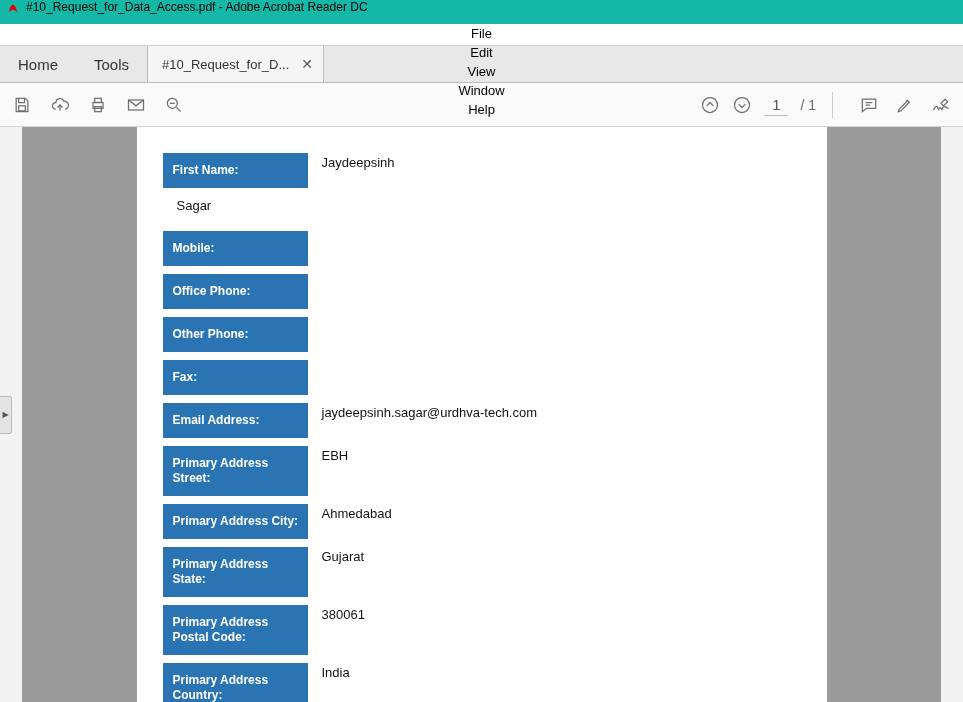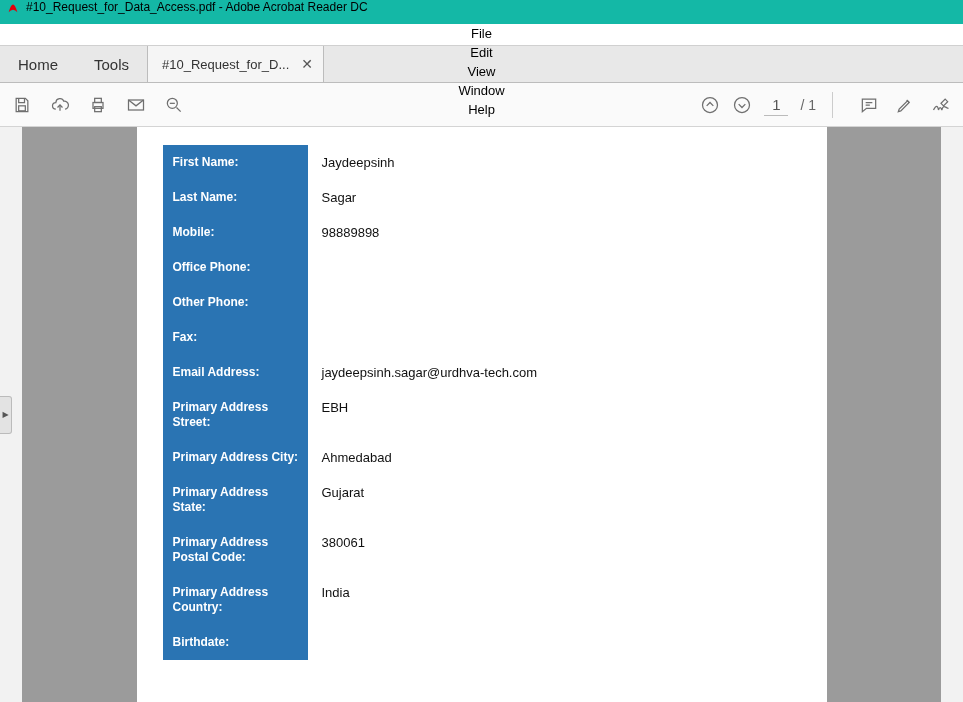--- a/index.html
+++ b/index.html
@@ -29,21 +29,21 @@
   .page-of { font-size: 14px; color: #666; }
 
   .content-area { position: relative; height: calc(702px - 24px - 22px - 37px - 44px); display: flex; background: #9b9b9b; }
   .expand-tab { position: absolute; left: 0; top: 50%; transform: translateY(-50%); width: 12px; height: 38px; background: #e3e3e3; border: 1px solid #bbb; border-left: none; border-radius: 0 3px 3px 0; display:flex; align-items:center; justify-content:center; color:#555; font-size:8px;}
   .gutter-left { width: 22px; background: #f2f2f2; }
   .gutter-right { width: 22px; background: #f2f2f2; }
   .page-stage { flex: 1; display: flex; justify-content: center; padding: 0 10px; overflow: hidden; }
   .page { background: #fff; width: 690px; margin-top: 0; padding: 18px 26px; }
   .doc-title { font-family: Verdana, Arial, sans-serif; font-size: 22px; font-weight: 700; color: #111; padding-bottom: 4px; border-bottom: 2px solid #2a74b3; margin-bottom: 38px;}
   .kv-row { display: flex; align-items: flex-start; }
-  .kv-label { width: 145px; background: #2a74b3; color: #fff; font-size: 12px; font-weight: 700; padding: 10px 6px 10px 10px; font-family: Arial, sans-serif; line-height: 1.25;}
+  .kv-label { width: 145px; background: #2a74b3; color: #fff; font-size: 12px; font-weight: 700; padding: 10px 6px 10px 10px; font-family: Arial, sans-serif; line-height: 1.25; margin-top: 8px;}
   .kv-value { flex: 1; padding: 10px 14px; font-size: 13px; color: #111; font-family: Arial, sans-serif;}
   .kv-table { }
 </style>
 </head>
 <body>
 
 <div class="title-bar">
   <span class="app-icon">
     <svg viewBox="0 0 16 16">
         <path d="M3 14 Q8 -4 13 14 Q8 8 3 14 Z" fill="#e3000b" stroke="none"></path>
@@ -149,26 +149,24 @@
   <div class="expand-tab">▶</div>
   <div class="gutter-left"></div>
   <div class="page-stage">
     <div class="page">
       <div class="kv-table" id="kv-table">
           <div class="kv-row">
             <div class="kv-label">First Name:</div>
             <div class="kv-value">Jaydeepsinh</div>
           </div>
           <div class="kv-row">
-            <div class="kv-label">Last Name:</div>
             <div class="kv-value">Sagar</div>
           </div>
           <div class="kv-row">
             <div class="kv-label">Mobile:</div>
-            <div class="kv-value">98889898</div>
           </div>
           <div class="kv-row">
             <div class="kv-label">Office Phone:</div>
           </div>
           <div class="kv-row">
             <div class="kv-label">Other Phone:</div>
             <div class="kv-value"></div>
           </div>
           <div class="kv-row">
             <div class="kv-label">Fax:</div>

